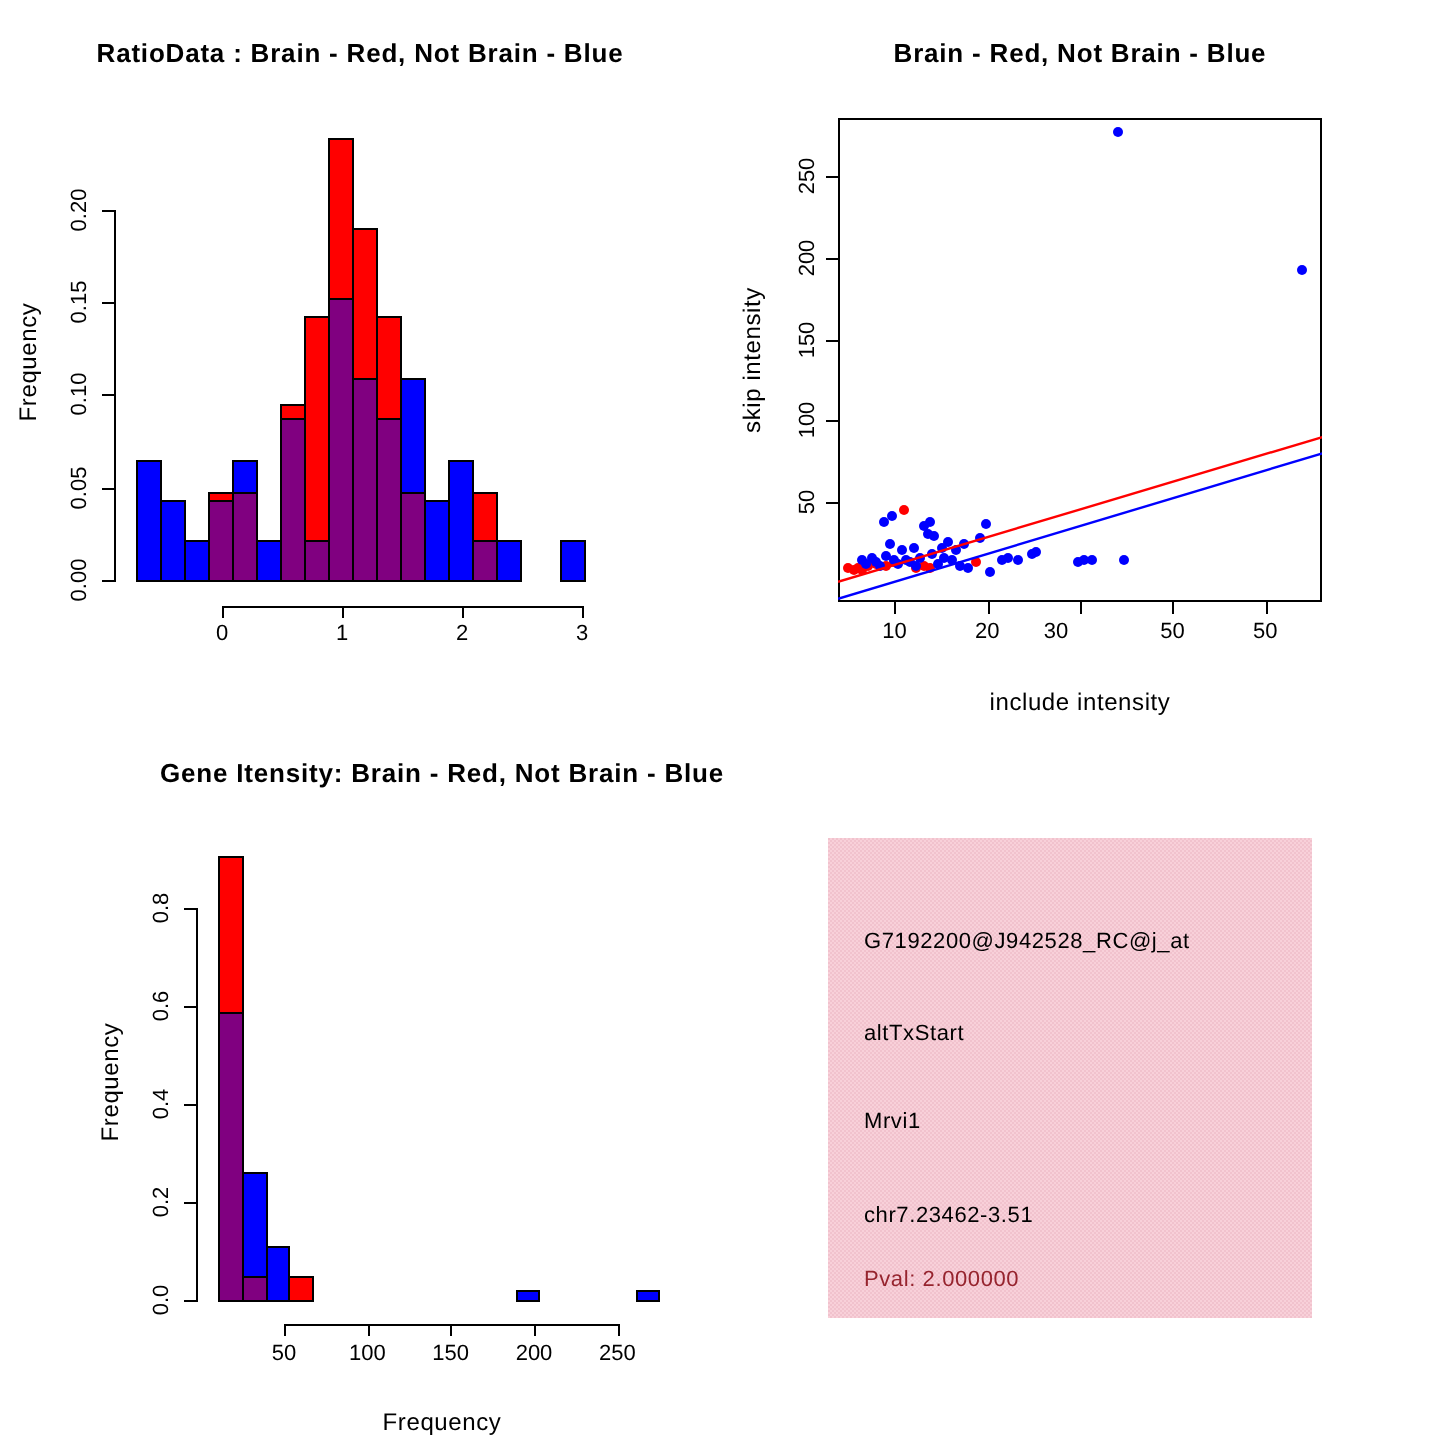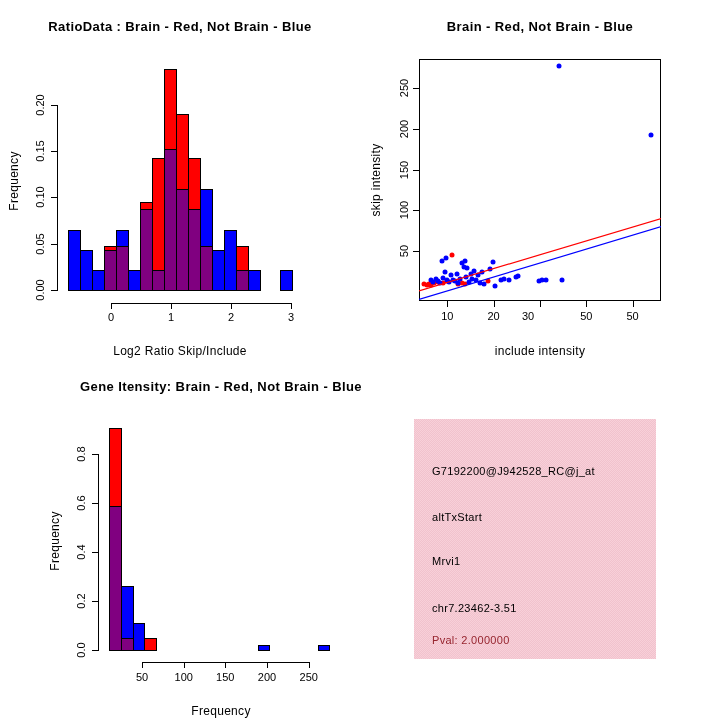--- a/index.html
+++ b/index.html
@@ -29,21 +29,20 @@
   .info-line.pval{color:#96242e;}
 </style>
 </head>
 <body>
 
 <div id="app">
 
   <div class="panel" id="p1">
     <div class="title" style="top:19px">RatioData : Brain - Red, Not Brain - Blue</div>
     <div class="ylab" style="left:14px;top:181px">Frequency</div>
-    <div class="xlab" style="top:344px">Log2 Ratio Skip/Include</div>
     <div class="plot" id="plot-ratio">
         <div class="bar" style="position: absolute; left: 67.8px; top: 229.8px; width: 13px; height: 61.2px; background: rgb(0, 0, 255);"></div>
         <div class="bar" style="position: absolute; left: 79.8px; top: 250.2px; width: 13px; height: 40.8px; background: rgb(0, 0, 255);"></div>
         <div class="bar" style="position: absolute; left: 91.8px; top: 269.6px; width: 13px; height: 21.4px; background: rgb(0, 0, 255);"></div>
         <div class="bar" style="position: absolute; left: 103.8px; top: 245.5px; width: 13px; height: 45.5px; background: rgb(255, 0, 0);"></div>
         <div class="bar purple-dots" style="position: absolute; left: 103.8px; top: 250.2px; width: 13px; height: 40.8px; background: rgb(128, 0, 128);"></div>
         <div class="bar" style="position: absolute; left: 115.8px; top: 229.8px; width: 13px; height: 61.2px; background: rgb(0, 0, 255);"></div>
         <div class="bar purple-dots" style="position: absolute; left: 115.8px; top: 245.5px; width: 13px; height: 45.5px; background: rgb(128, 0, 128);"></div>
         <div class="bar" style="position: absolute; left: 127.8px; top: 269.6px; width: 13px; height: 21.4px; background: rgb(0, 0, 255);"></div>
         <div class="bar" style="position: absolute; left: 139.8px; top: 202px; width: 13px; height: 89px; background: rgb(255, 0, 0);"></div>

